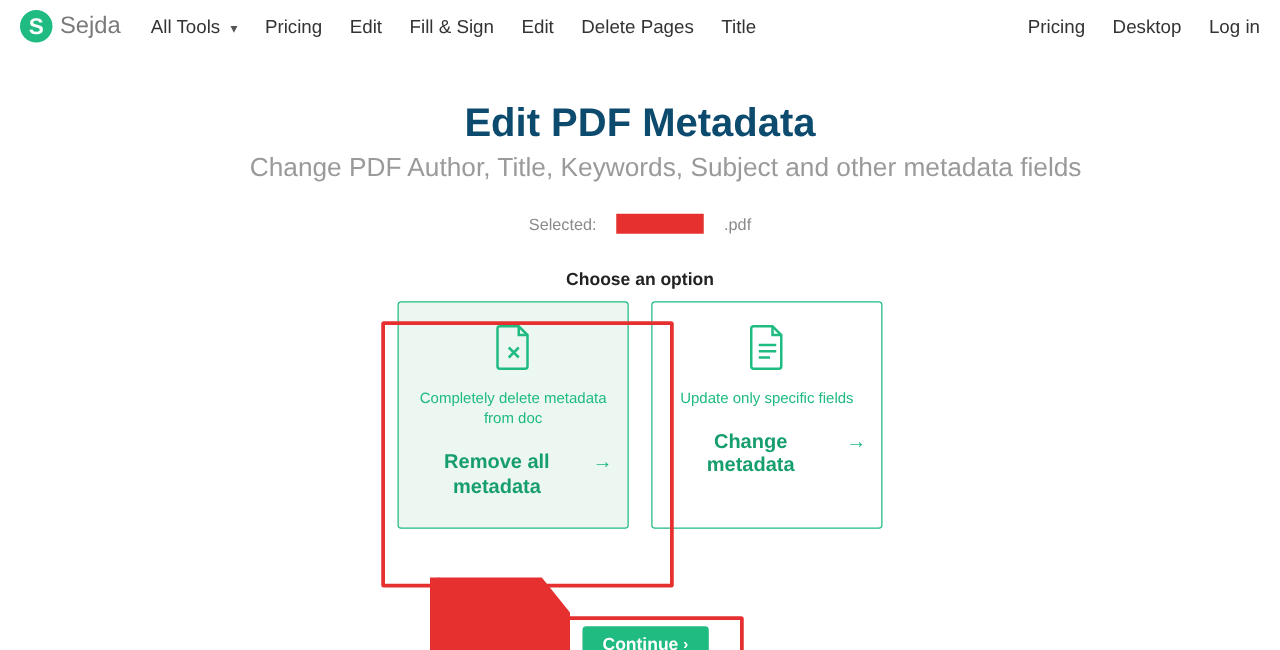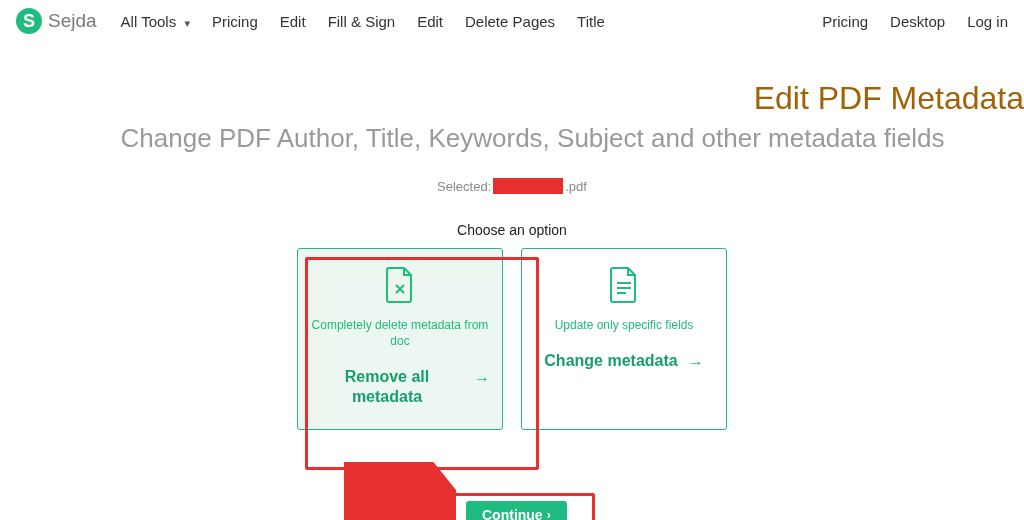--- a/index.html
+++ b/index.html
@@ -44,41 +44,41 @@
     margin-right:6px;
     font-family:Arial,sans-serif;
   }
   .nav-left{display:flex;gap:22px;align-items:flex-end;}
   .nav-right{margin-left:auto;display:flex;gap:22px;align-items:center;}
   .nav-item{cursor:pointer;white-space:nowrap;}
   .nav-item .chev{font-size:11px;margin-left:4px;color:#555;}
   
   .hero{text-align:center;margin-top:46px;}
   .hero h1{
-    font-size:32px;font-weight:400;color:#a16207;margin:0 0 6px 0;text-align:right;
+    font-size:32px;font-weight:700;color:#0c4a6e;margin:0 0 6px 0;
   }
   .hero p.sub{
-    font-size:26px;color:#9a9a9a;margin:0;font-weight:400;padding-left:41px;
+    font-size:21px;color:#9a9a9a;margin:0;font-weight:400;padding-left:41px;
   }
   .selected-line{
     margin-top:24px;font-size:13px;color:#8a8a8a;
-    display:flex;align-items:center;justify-content:center;gap:2px;
+    display:flex;align-items:center;justify-content:center;gap:16px;
   }
   .redact{
     display:inline-block;width:70px;height:16px;background:var(--red);
   }
   
   .choose-title{
-    text-align:center;font-weight:400;font-size:14px;margin-top:28px;color:#222;
+    text-align:center;font-weight:700;font-size:14px;margin-top:28px;color:#222;
   }
   .cards{
     display:flex;justify-content:center;gap:18px;margin-top:10px;position:relative;
   }
   .card{
-    width:206px;height:182px;
+    width:185px;height:182px;
     border:1px solid var(--green);
     border-radius:3px;
     display:flex;flex-direction:column;align-items:center;justify-content:flex-start;
     padding:18px 12px 16px 12px;
     cursor:pointer;
     position:relative;
     background:#fff;
   }
   .card.selected{
     background:#edf7f1;

